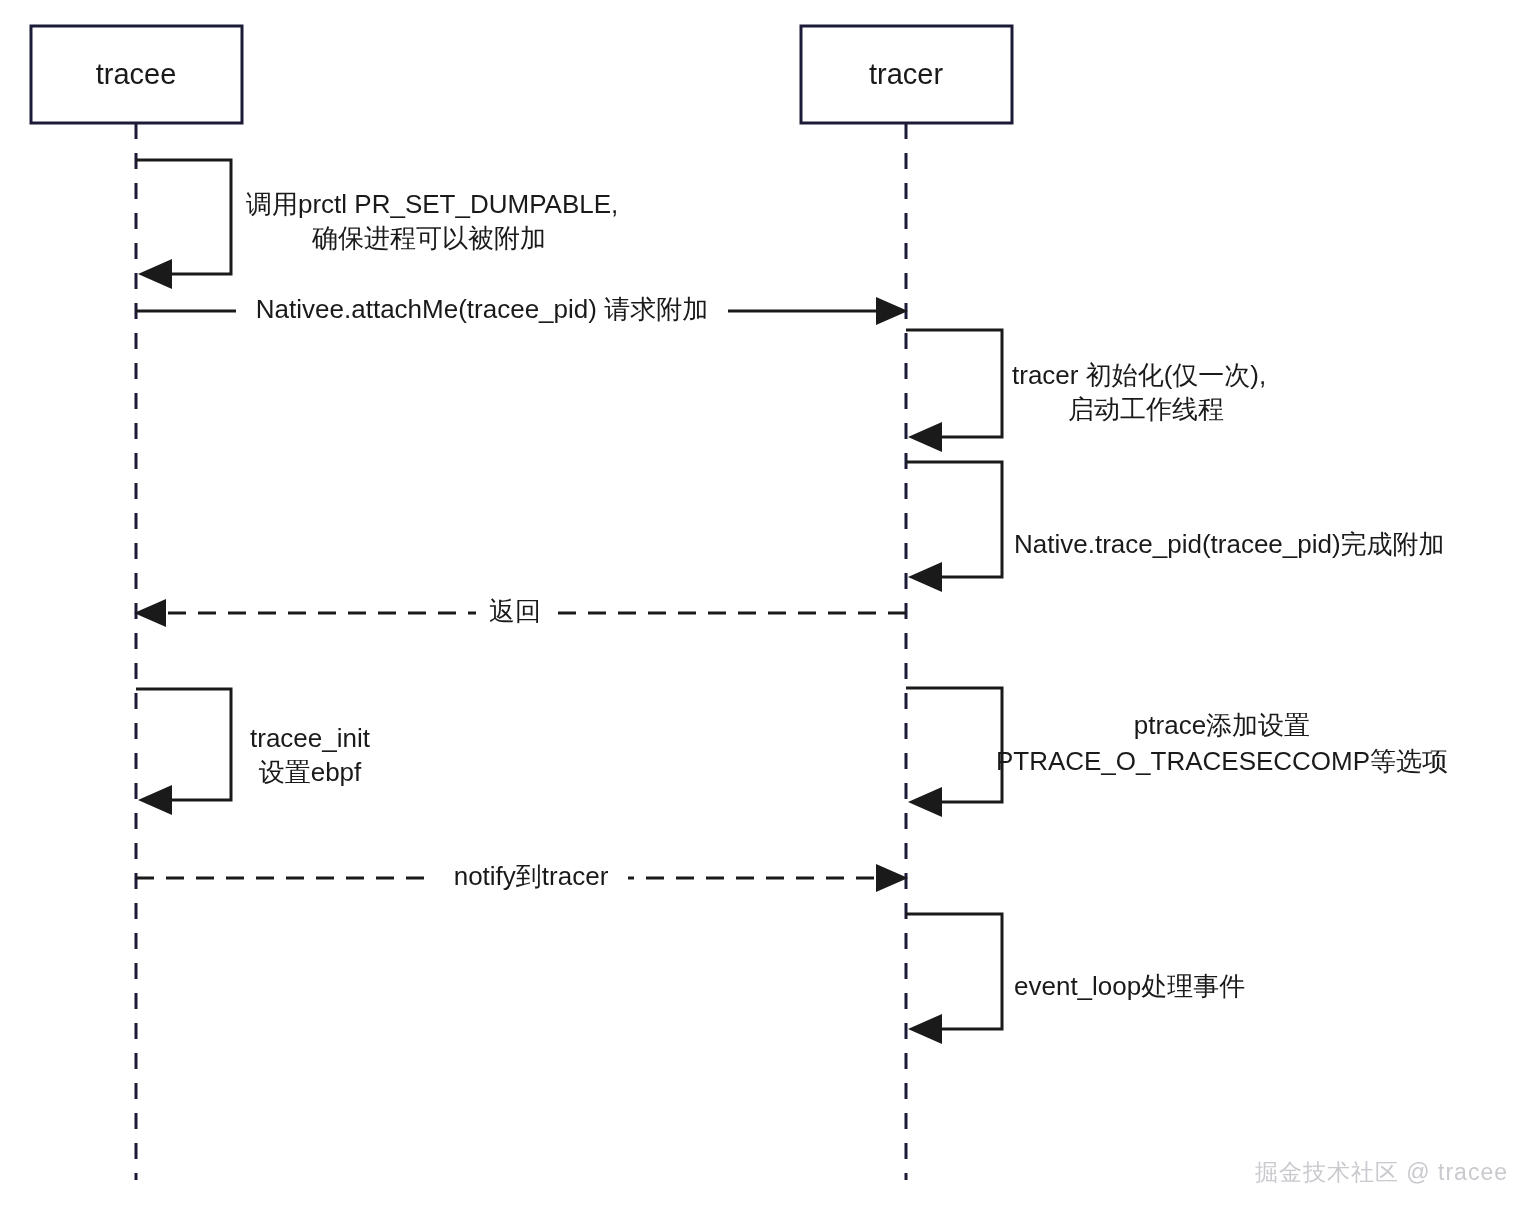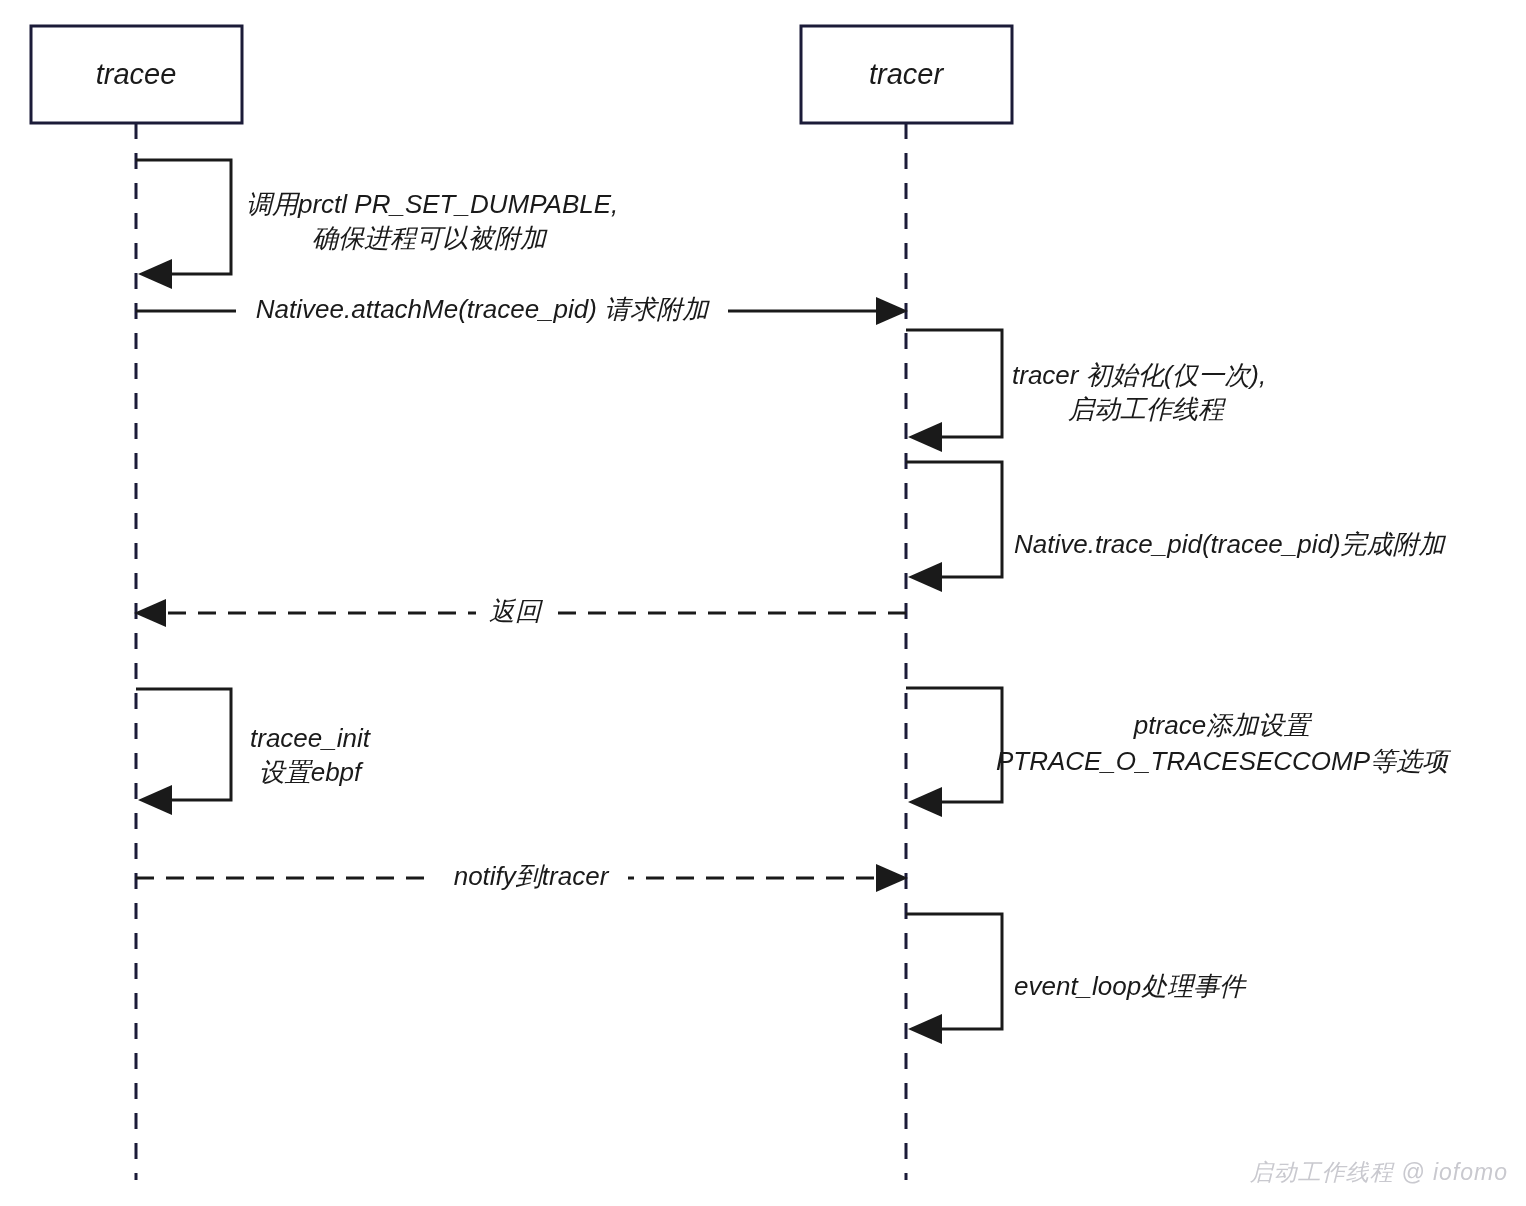--- a/index.html
+++ b/index.html
@@ -10,21 +10,20 @@
   }
   body {
     font-family: "Liberation Sans", "DejaVu Sans", sans-serif;
   }
   #canvas {
     position: relative;
     width: 1526px;
     height: 1206px;
     background: #ffffff;
     overflow: hidden;
-    font-style: italic;
   }
   svg.diagram {
     position: absolute;
     top: 0;
     left: 0;
     width: 1526px;
     height: 1206px;
     display: block;
   }
   .lifeline-box-rect {
@@ -150,15 +149,15 @@
     <polygon class="arrow-head" points="908,878 876,864 876,892"></polygon>
     <rect class="msg-label-bg" x="434" y="861" width="194" height="34"></rect>
     <text class="msg-label" x="531" y="878">notify到tracer</text>
 
     <path class="loop-path" d="M 906 914 L 1002 914 L 1002 1029 L 934 1029"></path>
     <polygon class="arrow-head" points="908,1029 942,1014 942,1044"></polygon>
     <text class="note-text start" x="1014" y="988">event_loop处理事件</text>
 
   </svg>
 
-  <div class="watermark">启动工作线程 @ iofomo</div>
+  <div class="watermark">掘金技术社区 @ tracee</div>
 
 </div>
 
 </body></html>

